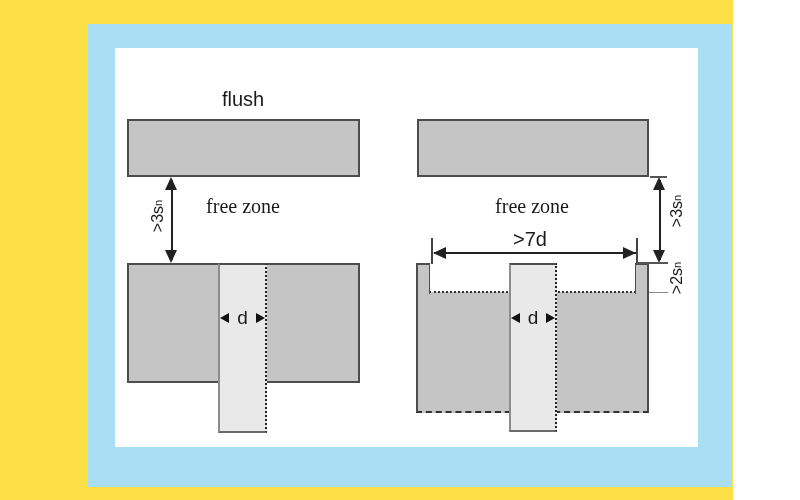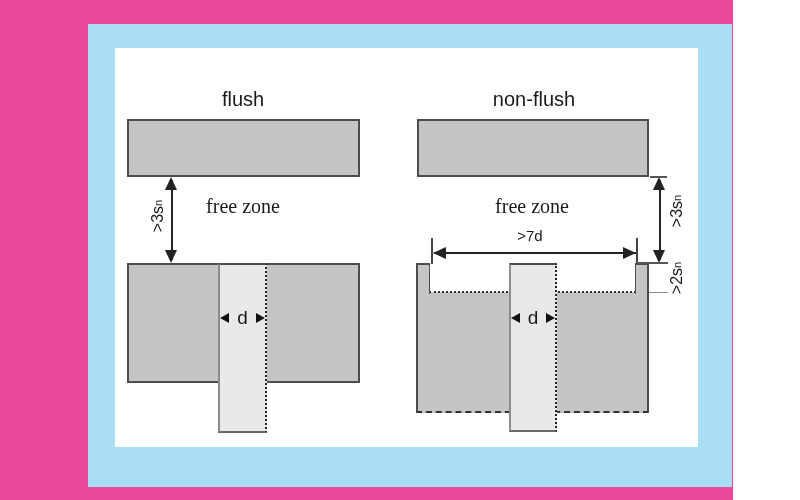--- a/index.html
+++ b/index.html
@@ -4,41 +4,41 @@
 <style>
   :root{
     --frame-blue:#aadef5;
     --metal-gray:#c5c5c5;
     --sensor-gray:#e9e9e9;
     --line-dark:#4d4d4d;
     --ink:#1a1a1a;
   }
   html,body{margin:0;padding:0;background:#ffffff;}
   #canvas{
-    position:relative;width:733px;height:500px;background:#ec4899;
+    position:relative;width:733px;height:500px;background:#fde047;
     font-family:"Liberation Sans", sans-serif;color:var(--ink);
     overflow:hidden;
   }
   .abs{position:absolute;box-sizing:border-box;}
   .frame{background:var(--frame-blue);}
   .panel{background:#ffffff;}
   .plate{background:var(--metal-gray);border:2px solid var(--line-dark);}
   .block{background:var(--metal-gray);border:2px solid var(--line-dark);}
   .wall{background:var(--metal-gray);}
   .sensor{
     background:var(--sensor-gray);
     border-top:2px solid var(--line-dark);
     border-left:2px solid #8c8c8c;
     border-right:2px dotted #222222;
     border-bottom:2px solid #6a6a6a;
   }
   .label{white-space:nowrap;text-align:center;line-height:1.1;}
   .title-label{font-size:20px;}
   .freezone-label{font-size:20px;font-family:Liberation Serif, serif;}
-  .dim-label{font-size:15px;}
+  .dim-label{font-size:20px;}
   .rot{
     width:64px;height:30px;display:flex;align-items:center;justify-content:center;
     transform:rotate(-90deg);transform-origin:center;font-size:16px;white-space:nowrap;
   }
   .sub{font-size:11px;vertical-align:-4px;}
   .vline{width:2px;background:#222222;}
   .hline{height:2px;background:#222222;}
   .leader{background:#555555;}
   .tri{width:0;height:0;}
   .tri-up{border-left:6px solid transparent;border-right:6px solid transparent;border-bottom:13px solid #222222;}
@@ -76,21 +76,20 @@
   <div class="abs label freezone-label" style="left:178px;top:195px;width:130px;">free zone</div>
 
   <div class="abs block" style="left:127px;top:263px;width:233px;height:120px;"></div>
   <div class="abs sensor" style="left:218px;top:263px;width:49px;height:170px;"></div>
   <div class="abs d-row" style="left:220px;top:308px;width:45px;height:20px;">
     <span class="tri-l"></span>
     <span>d</span>
     <span class="tri-r"></span>
   </div>
 
-  <div class="abs label title-label" style="left:459px;top:88px;width:150px;">non-flush</div>
 
   <div class="abs plate" style="left:417px;top:119px;width:232px;height:58px;"></div>
 
   <div class="abs leader" style="left:650px;top:176px;width:17px;height:2px;"></div>
   <div class="abs vline" style="left:659px;top:180px;height:80px;"></div>
   <div class="abs tri tri-up" style="left:653px;top:177px;"></div>
   <div class="abs tri tri-down" style="left:653px;top:250px;"></div>
   <div class="abs rot" style="left:645px;top:196px;">
     <span>&gt;3s</span>
       <span class="sub">n</span>

